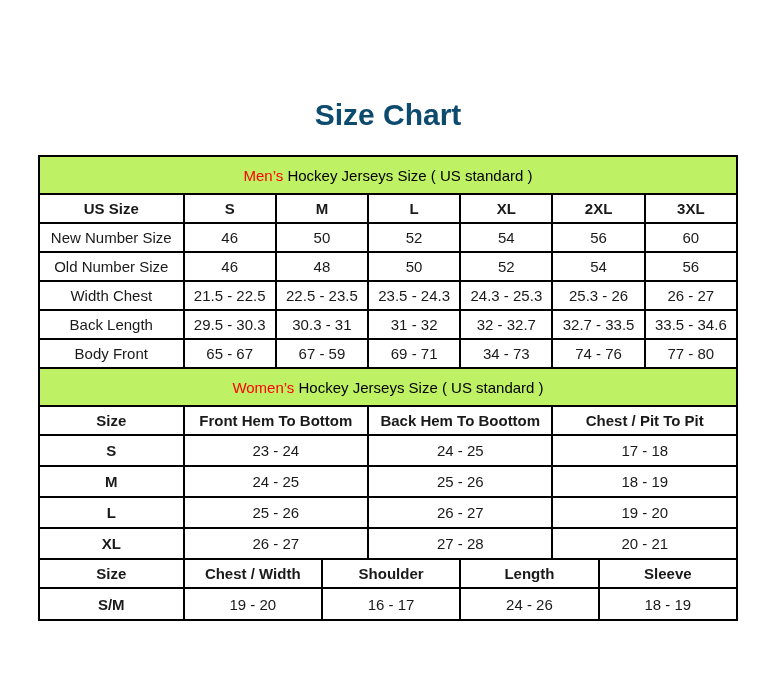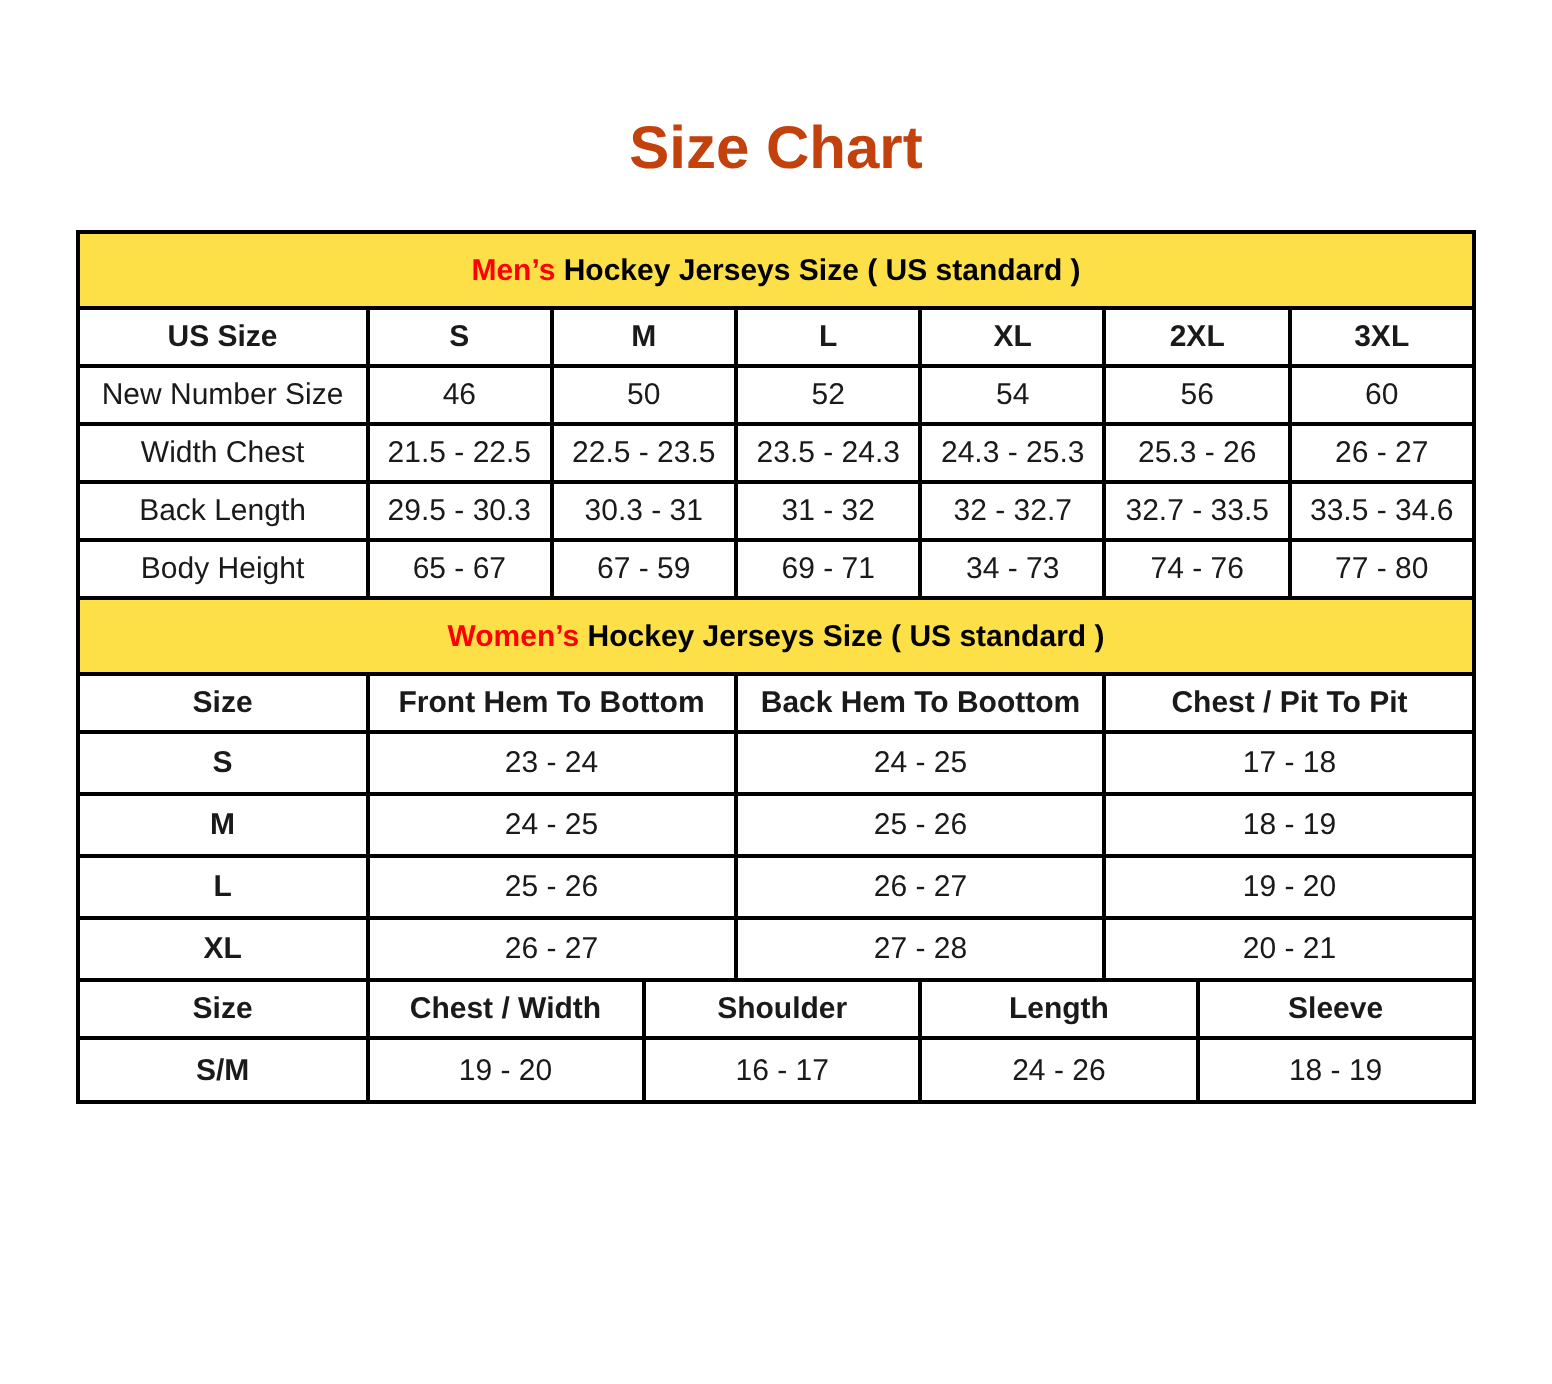--- a/index.html
+++ b/index.html
@@ -4,26 +4,26 @@
 <style>
   html, body { margin: 0; padding: 0; }
   body {
     width: 776px; height: 692px;
     background: #ffffff;
     font-family: "Liberation Sans", sans-serif;
     color: #1a1a1a;
     overflow: hidden;
   }
   .title {
-    margin: 60px 0 25px 0;
+    margin: 100px 0 25px 0;
     text-align: center;
     font-size: 30px;
     line-height: 1;
     font-weight: 700;
-    color: #c2410c;
+    color: #0c4a6e;
   }
   .tables {
     margin-left: 38px;
     width: 700px;
   }
   table.size-table {
     border-collapse: collapse;
     table-layout: fixed;
     width: 700px;
   }
@@ -31,22 +31,22 @@
   .size-table td, .size-table th {
     border: 2px solid #000;
     text-align: center;
     vertical-align: middle;
     font-size: 15px;
     padding: 1px 2px;
     overflow: hidden;
     white-space: nowrap;
   }
   .band {
-    background: #fde047;
-    font-weight: 700;
+    background: #bef264;
+    font-weight: 400;
     font-size: 17px;
     height: 34px;
     color: #000;
   }
   .band .hl { color: #ff0000; }
   .col-head { font-weight: 700; height: 25px; }
   .row-head { font-weight: 700; }
   .t-mens .row-head { font-weight: 400; }
   .t-mens .data-row td, .t-mens .data-row th { height: 25px; }
   .t-womens .data-row td, .t-womens .data-row th { height: 27px; }
@@ -90,39 +90,48 @@
           <tr class="data-row">
             <th class="row-head">New Number Size</th>
             <td>46</td>
             <td>50</td>
             <td>52</td>
             <td>54</td>
             <td>56</td>
             <td>60</td>
           </tr>
           <tr class="data-row">
+            <th class="row-head">Old Number Size</th>
+            <td>46</td>
+            <td>48</td>
+            <td>50</td>
+            <td>52</td>
+            <td>54</td>
+            <td>56</td>
+          </tr>
+          <tr class="data-row">
             <th class="row-head">Width Chest</th>
             <td>21.5 - 22.5</td>
             <td>22.5 - 23.5</td>
             <td>23.5 - 24.3</td>
             <td>24.3 - 25.3</td>
             <td>25.3 - 26</td>
             <td>26 - 27</td>
           </tr>
           <tr class="data-row">
             <th class="row-head">Back Length</th>
             <td>29.5 - 30.3</td>
             <td>30.3 - 31</td>
             <td>31 - 32</td>
             <td>32 - 32.7</td>
             <td>32.7 - 33.5</td>
             <td>33.5 - 34.6</td>
           </tr>
           <tr class="data-row">
-            <th class="row-head">Body Height</th>
+            <th class="row-head">Body Front</th>
             <td>65 - 67</td>
             <td>67 - 59</td>
             <td>69 - 71</td>
             <td>34 - 73</td>
             <td>74 - 76</td>
             <td>77 - 80</td>
           </tr>
         </tbody>
       </table>
       <table class="size-table t-womens">

